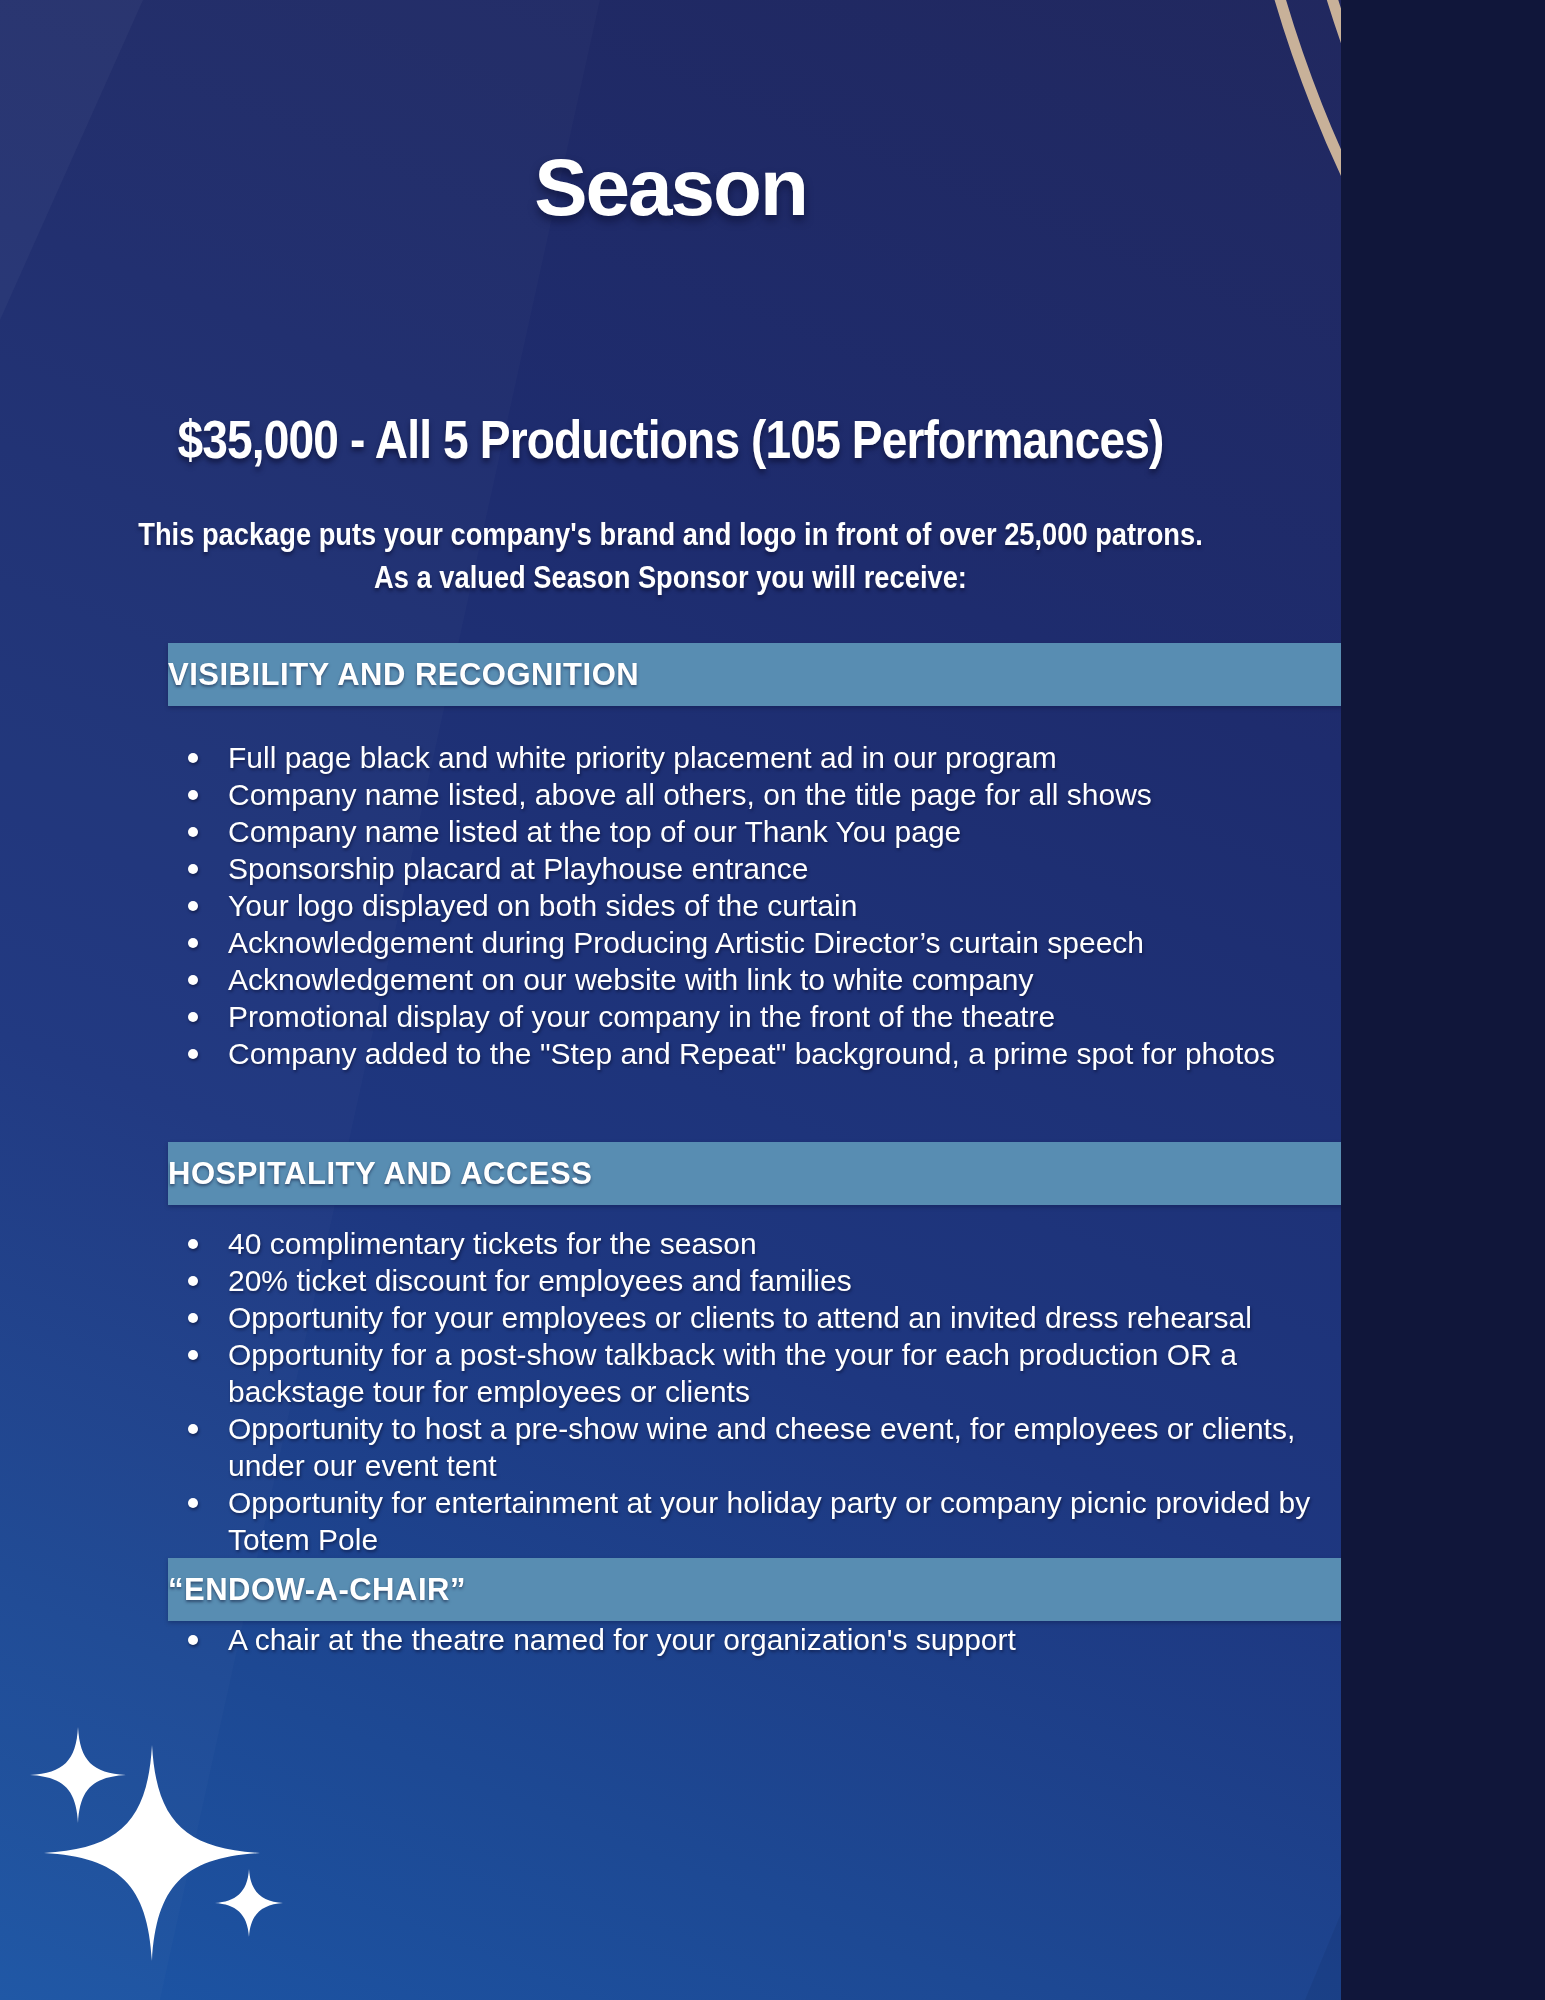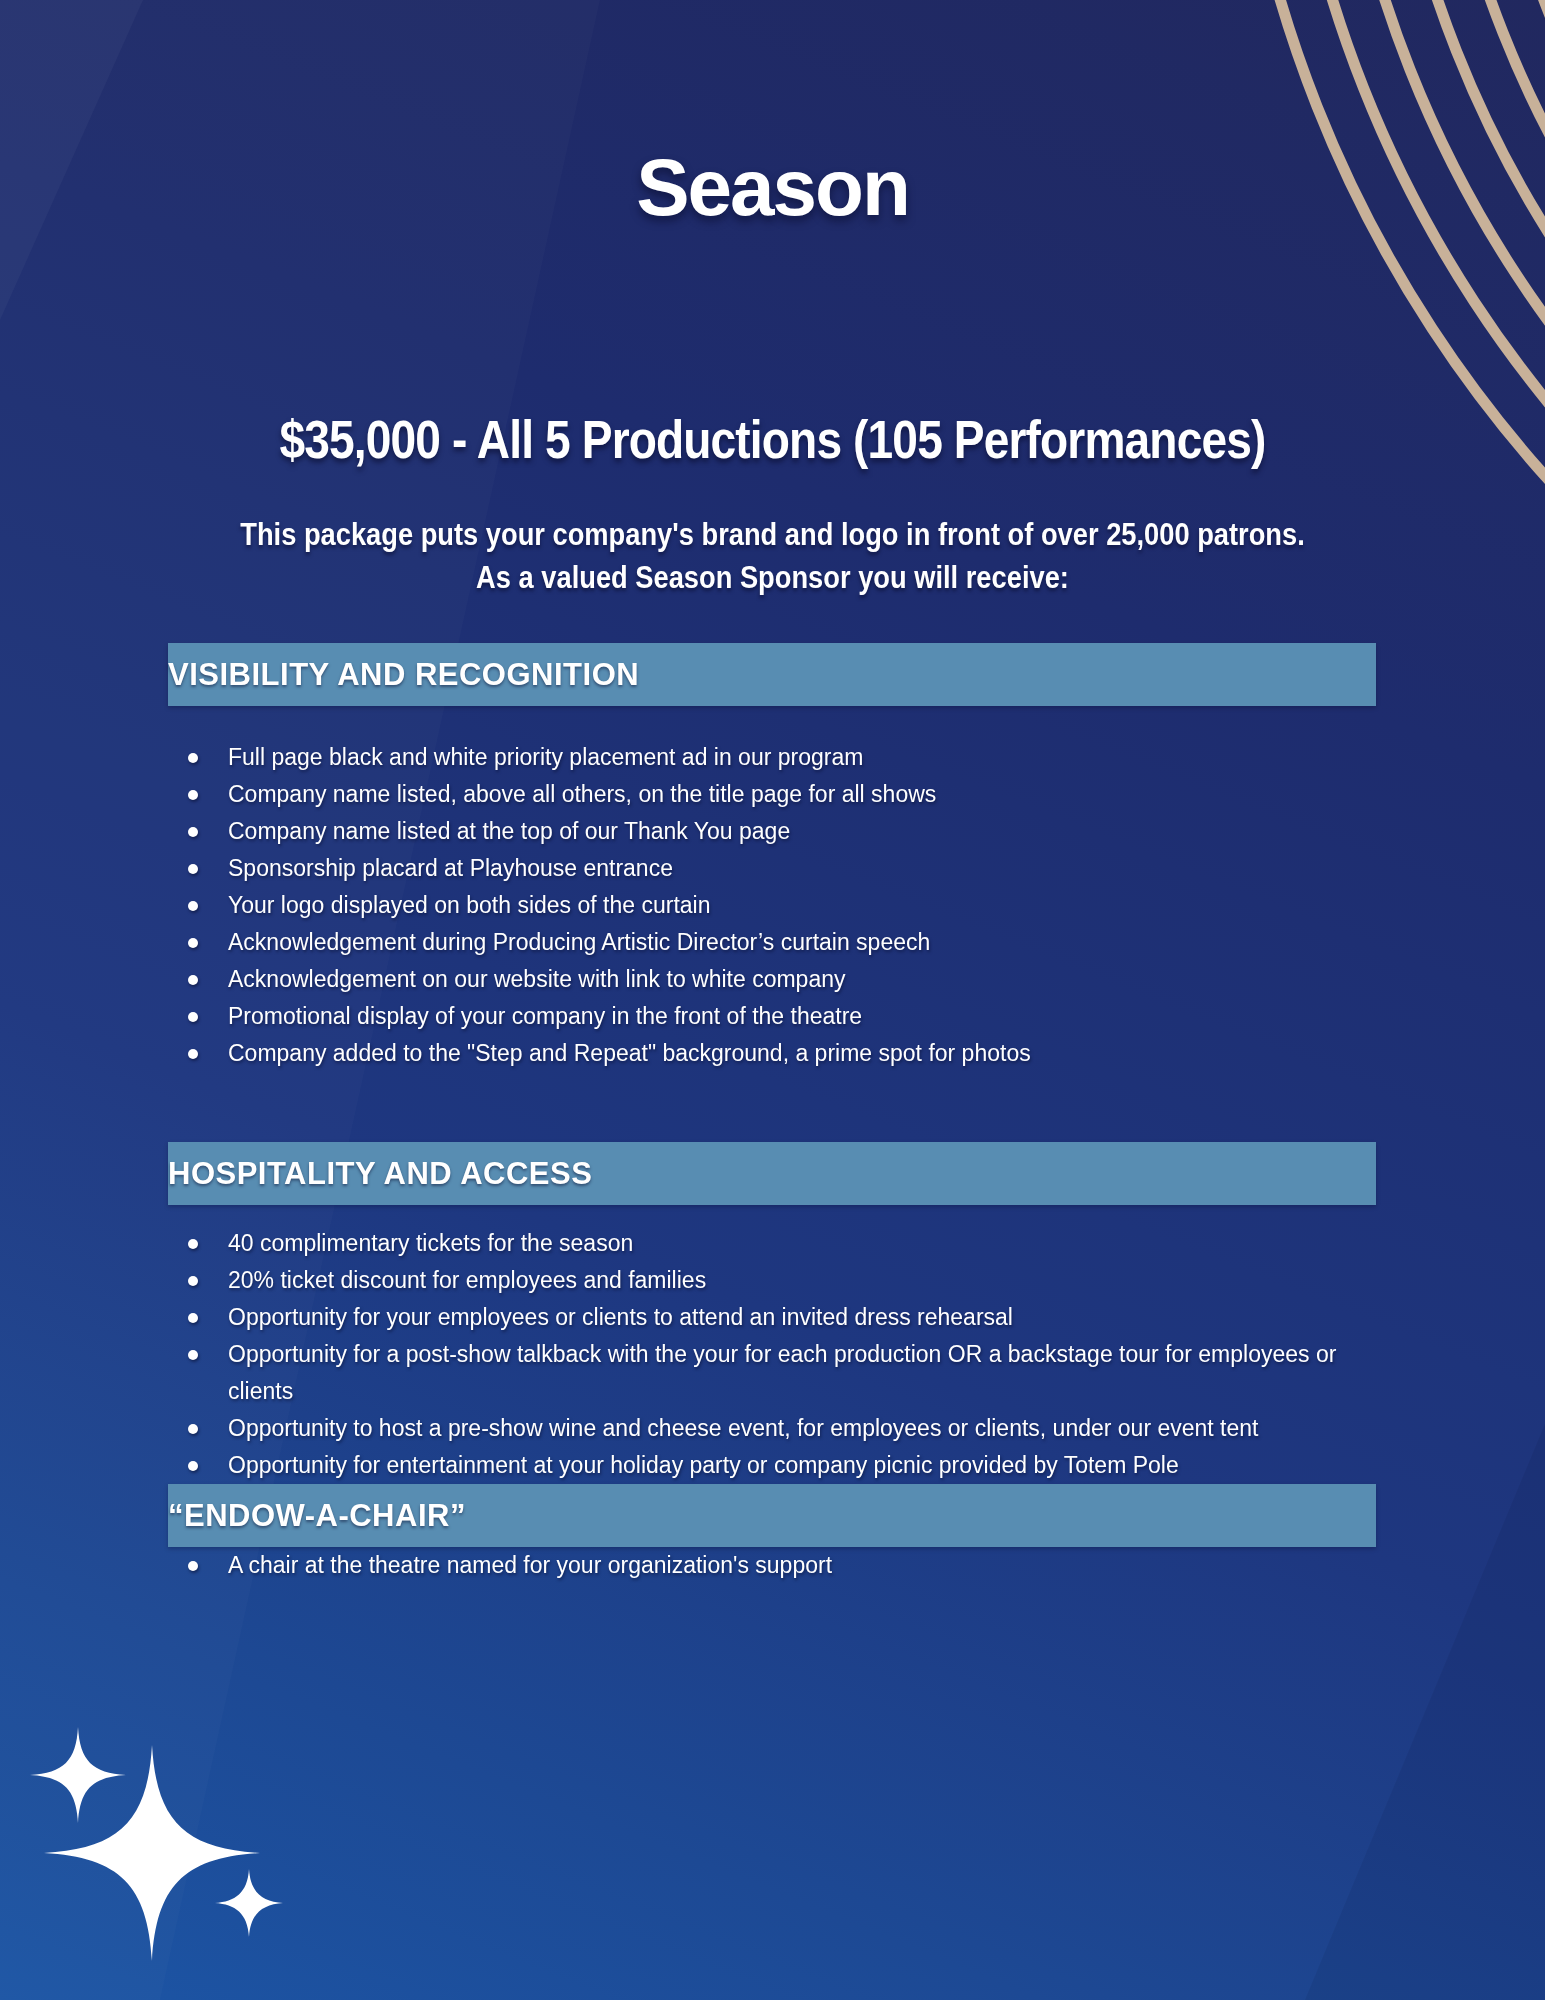--- a/index.html
+++ b/index.html
@@ -1,17 +1,17 @@
 <!DOCTYPE html>
 <html><head>
 <meta charset="utf-8">
 <style>
   html,body{margin:0;padding:0;background:#10163a;}
   .page{
-    position:relative;width:1545px;height:2000px;overflow:hidden;
+    position:relative;width:1341px;height:2000px;overflow:hidden;
     font-family:"Liberation Sans", sans-serif;color:#fff;
     background:linear-gradient(202deg,#21285f 0%,#1e2c6e 30%,#1e3780 62%,#1d4994 84%,#1c55a5 100%);
   }
   .facet{position:absolute;inset:0;pointer-events:none;}
   .facet-left{background:rgba(255,255,255,0.035);clip-path:polygon(0 0,143px 0,0 320px);}
   .facet-mid{background:rgba(255,255,255,0.02);clip-path:polygon(0 0,600px 0,160px 2000px,0 2000px);}
   .facet-br{background:rgba(0,5,35,0.07);clip-path:polygon(1545px 1424px,1545px 2000px,1305px 2000px);}
   svg.arcs{position:absolute;top:0;left:0;pointer-events:none;}
   svg.sparkles{position:absolute;left:0;top:1680px;pointer-events:none;}
   .title-block{position:absolute;top:136px;left:0;width:100%;text-align:center;margin:0;}
@@ -35,21 +35,21 @@
   .bar{
     height:63px;background:#588db2;display:flex;align-items:center;justify-content:flex-start;
     box-shadow:0 2px 4px rgba(0,5,30,0.25);
   }
   .bar-label{
     font-size:31px;font-weight:bold;letter-spacing:0.5px;color:#fff;
     text-shadow:0 2px 3px rgba(10,15,50,0.5);
   }
   ul.bullets{list-style:none;margin:0;padding:0;}
   ul.bullets li{
-    position:relative;padding-left:60px;font-size:23px;line-height:37px;
+    position:relative;padding-left:60px;font-size:30px;line-height:37px;
     text-shadow:1px 2px 3px rgba(8,12,45,0.55);
   }
   ul.bullets li::before{
     content:"";position:absolute;left:20px;top:14px;width:10px;height:10px;border-radius:50%;
     background:#fff;box-shadow:1px 2px 3px rgba(8,12,45,0.55);
   }
   section.benefit-section:nth-child(1) ul.bullets{margin-top:33px;}
   section.benefit-section:nth-child(2) .bar{margin-top:70px;}
   section.benefit-section:nth-child(2) ul.bullets{margin-top:20px;}
   section.benefit-section:nth-child(3) .bar{}

